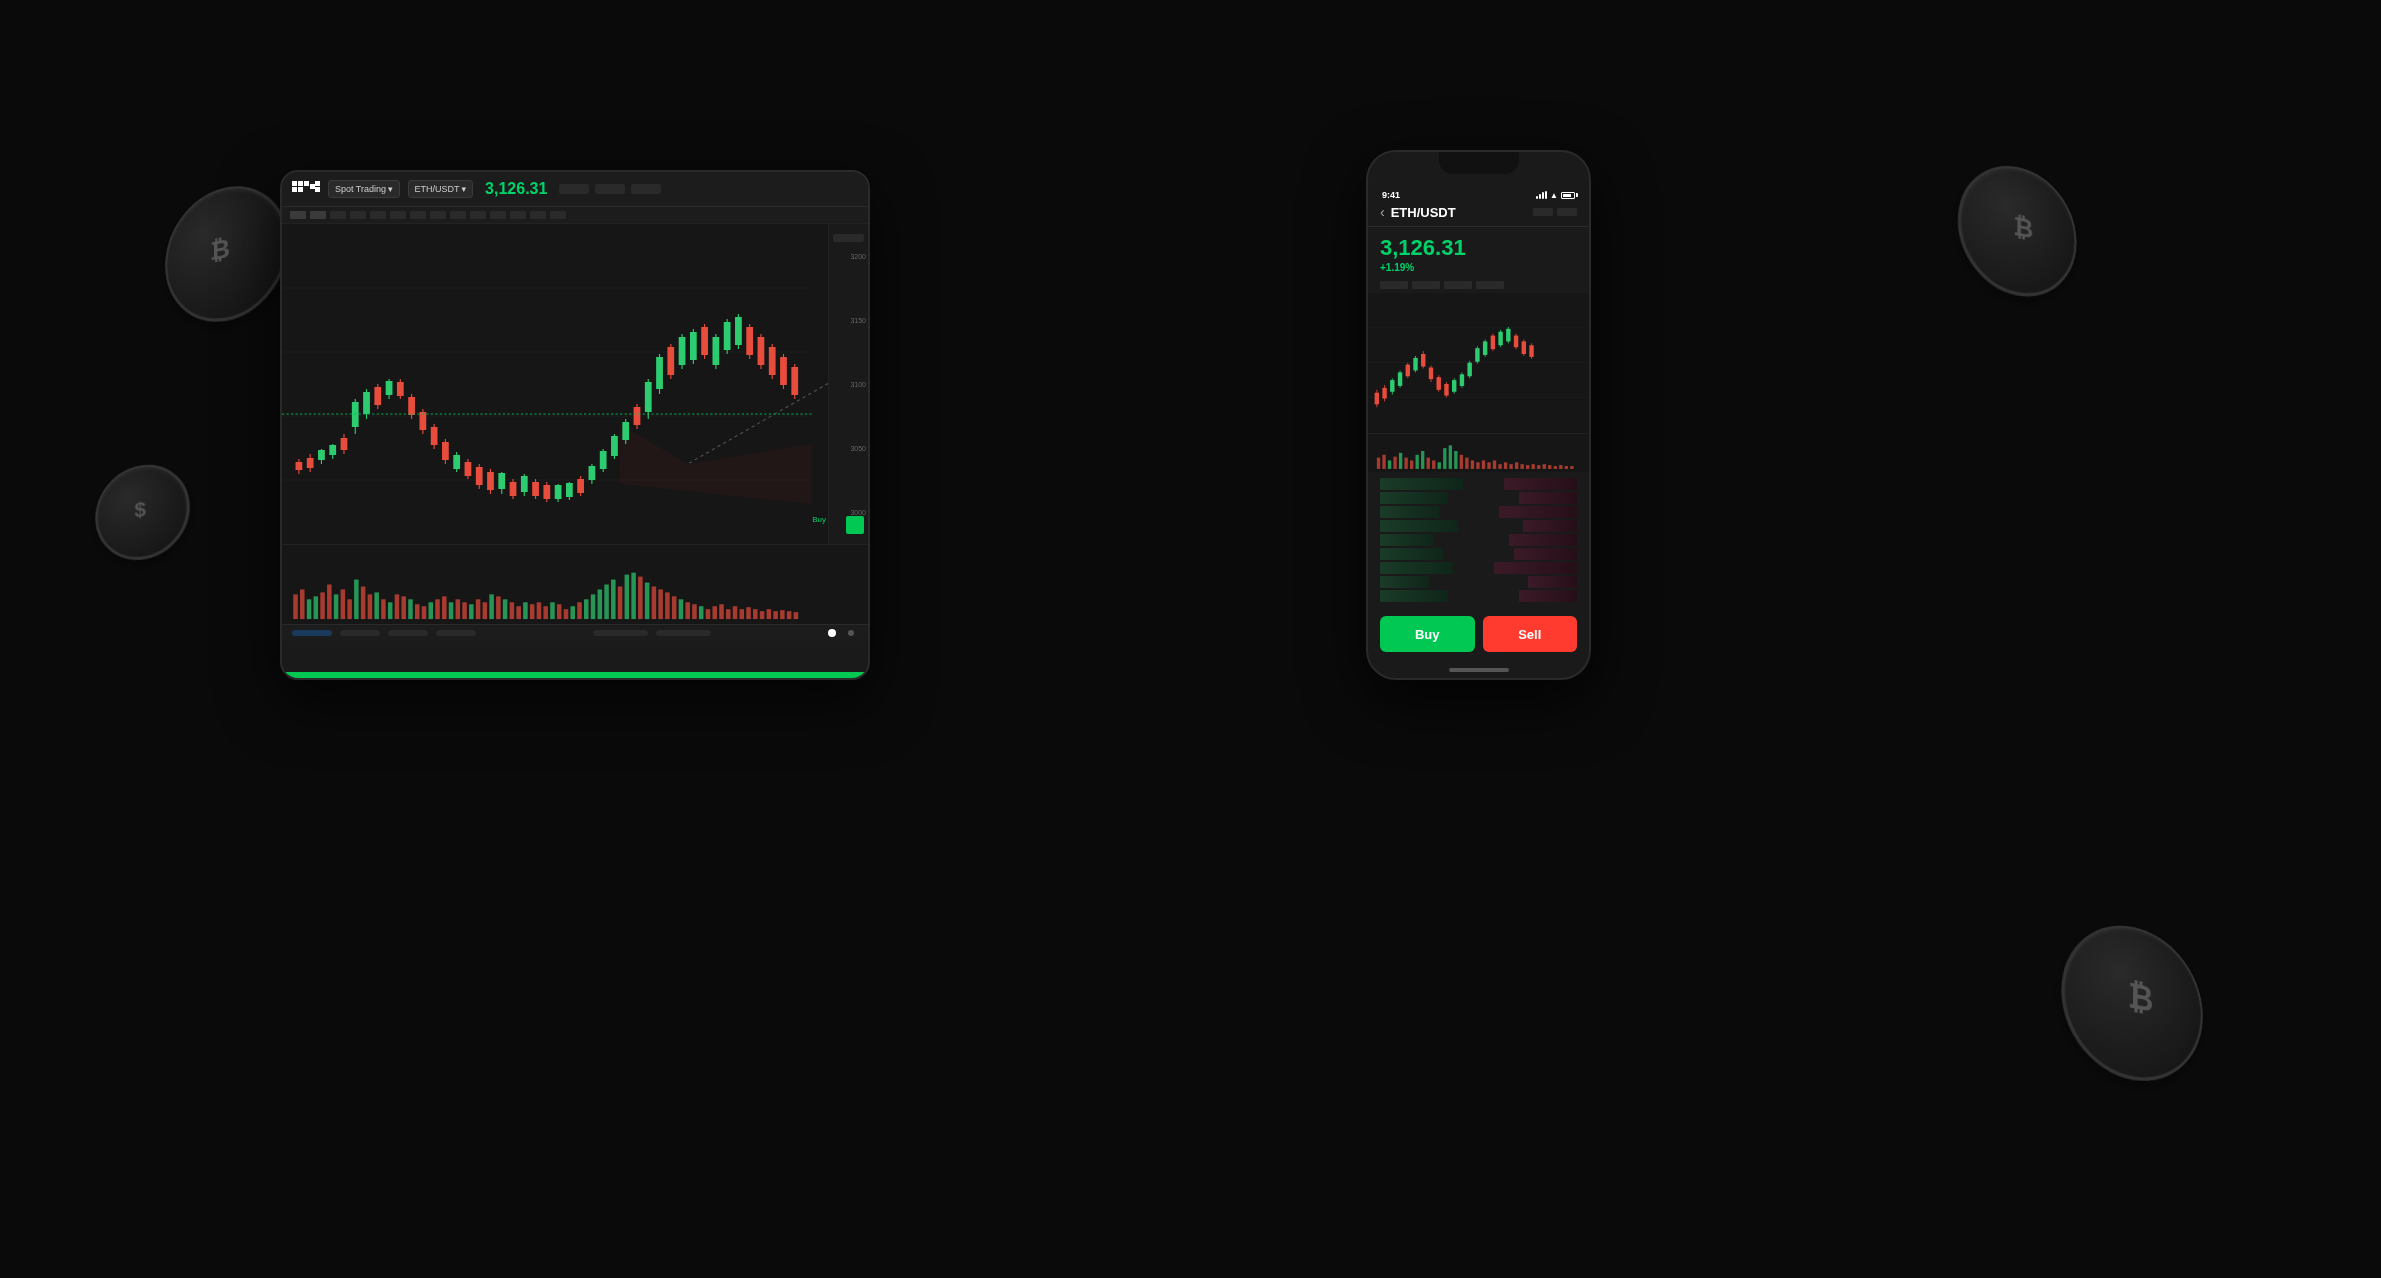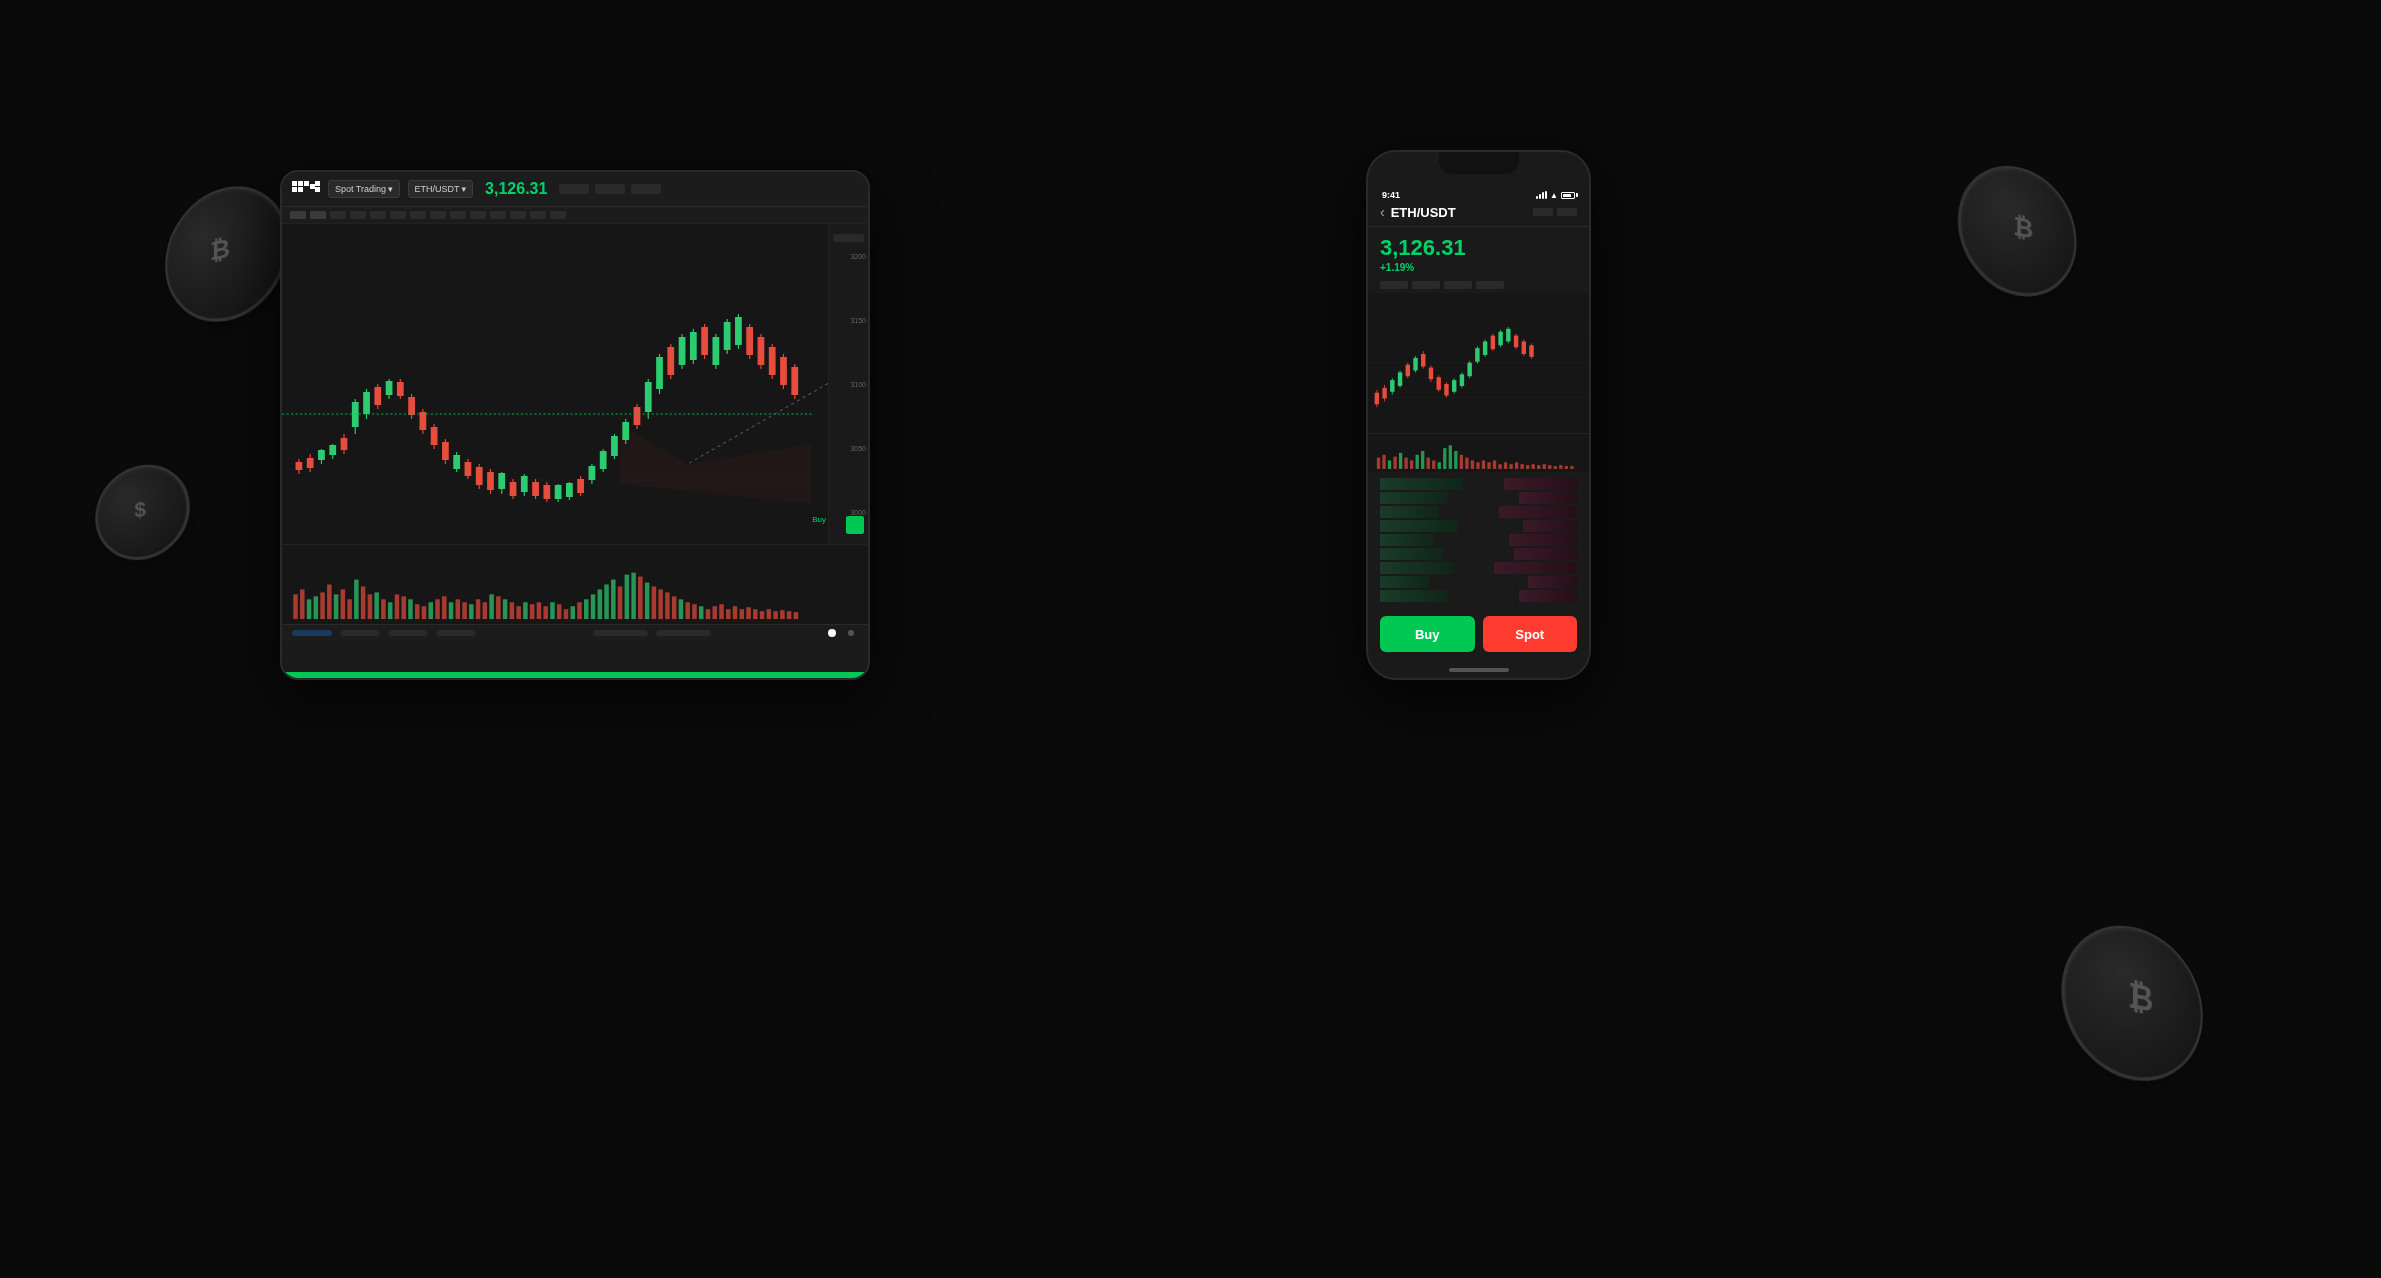--- a/index.html
+++ b/index.html
@@ -947,18 +947,18 @@
         <div class="orderbook-row ask" style="width:70%;background:linear-gradient(to right,#4a1a2e,#2a0a18);margin-left:auto;"></div>
         <div class="orderbook-row ask" style="width:65%;background:linear-gradient(to right,#4a1a2e,#2a0a18);margin-left:auto;"></div>
         <div class="orderbook-row ask" style="width:85%;background:linear-gradient(to right,#4a1a2e,#2a0a18);margin-left:auto;"></div>
         <div class="orderbook-row ask" style="width:50%;background:linear-gradient(to right,#4a1a2e,#2a0a18);margin-left:auto;"></div>
         <div class="orderbook-row ask" style="width:60%;background:linear-gradient(to right,#4a1a2e,#2a0a18);margin-left:auto;"></div>
       </div>
     </div>
 
     <div class="phone-buttons">
       <button class="buy-btn">Buy</button>
-      <button class="sell-btn">Spot</button>
+      <button class="sell-btn">Sell</button>
     </div>
 
     <div class="phone-home-indicator"></div>
   </div>
 </div>
 
 </body></html>

